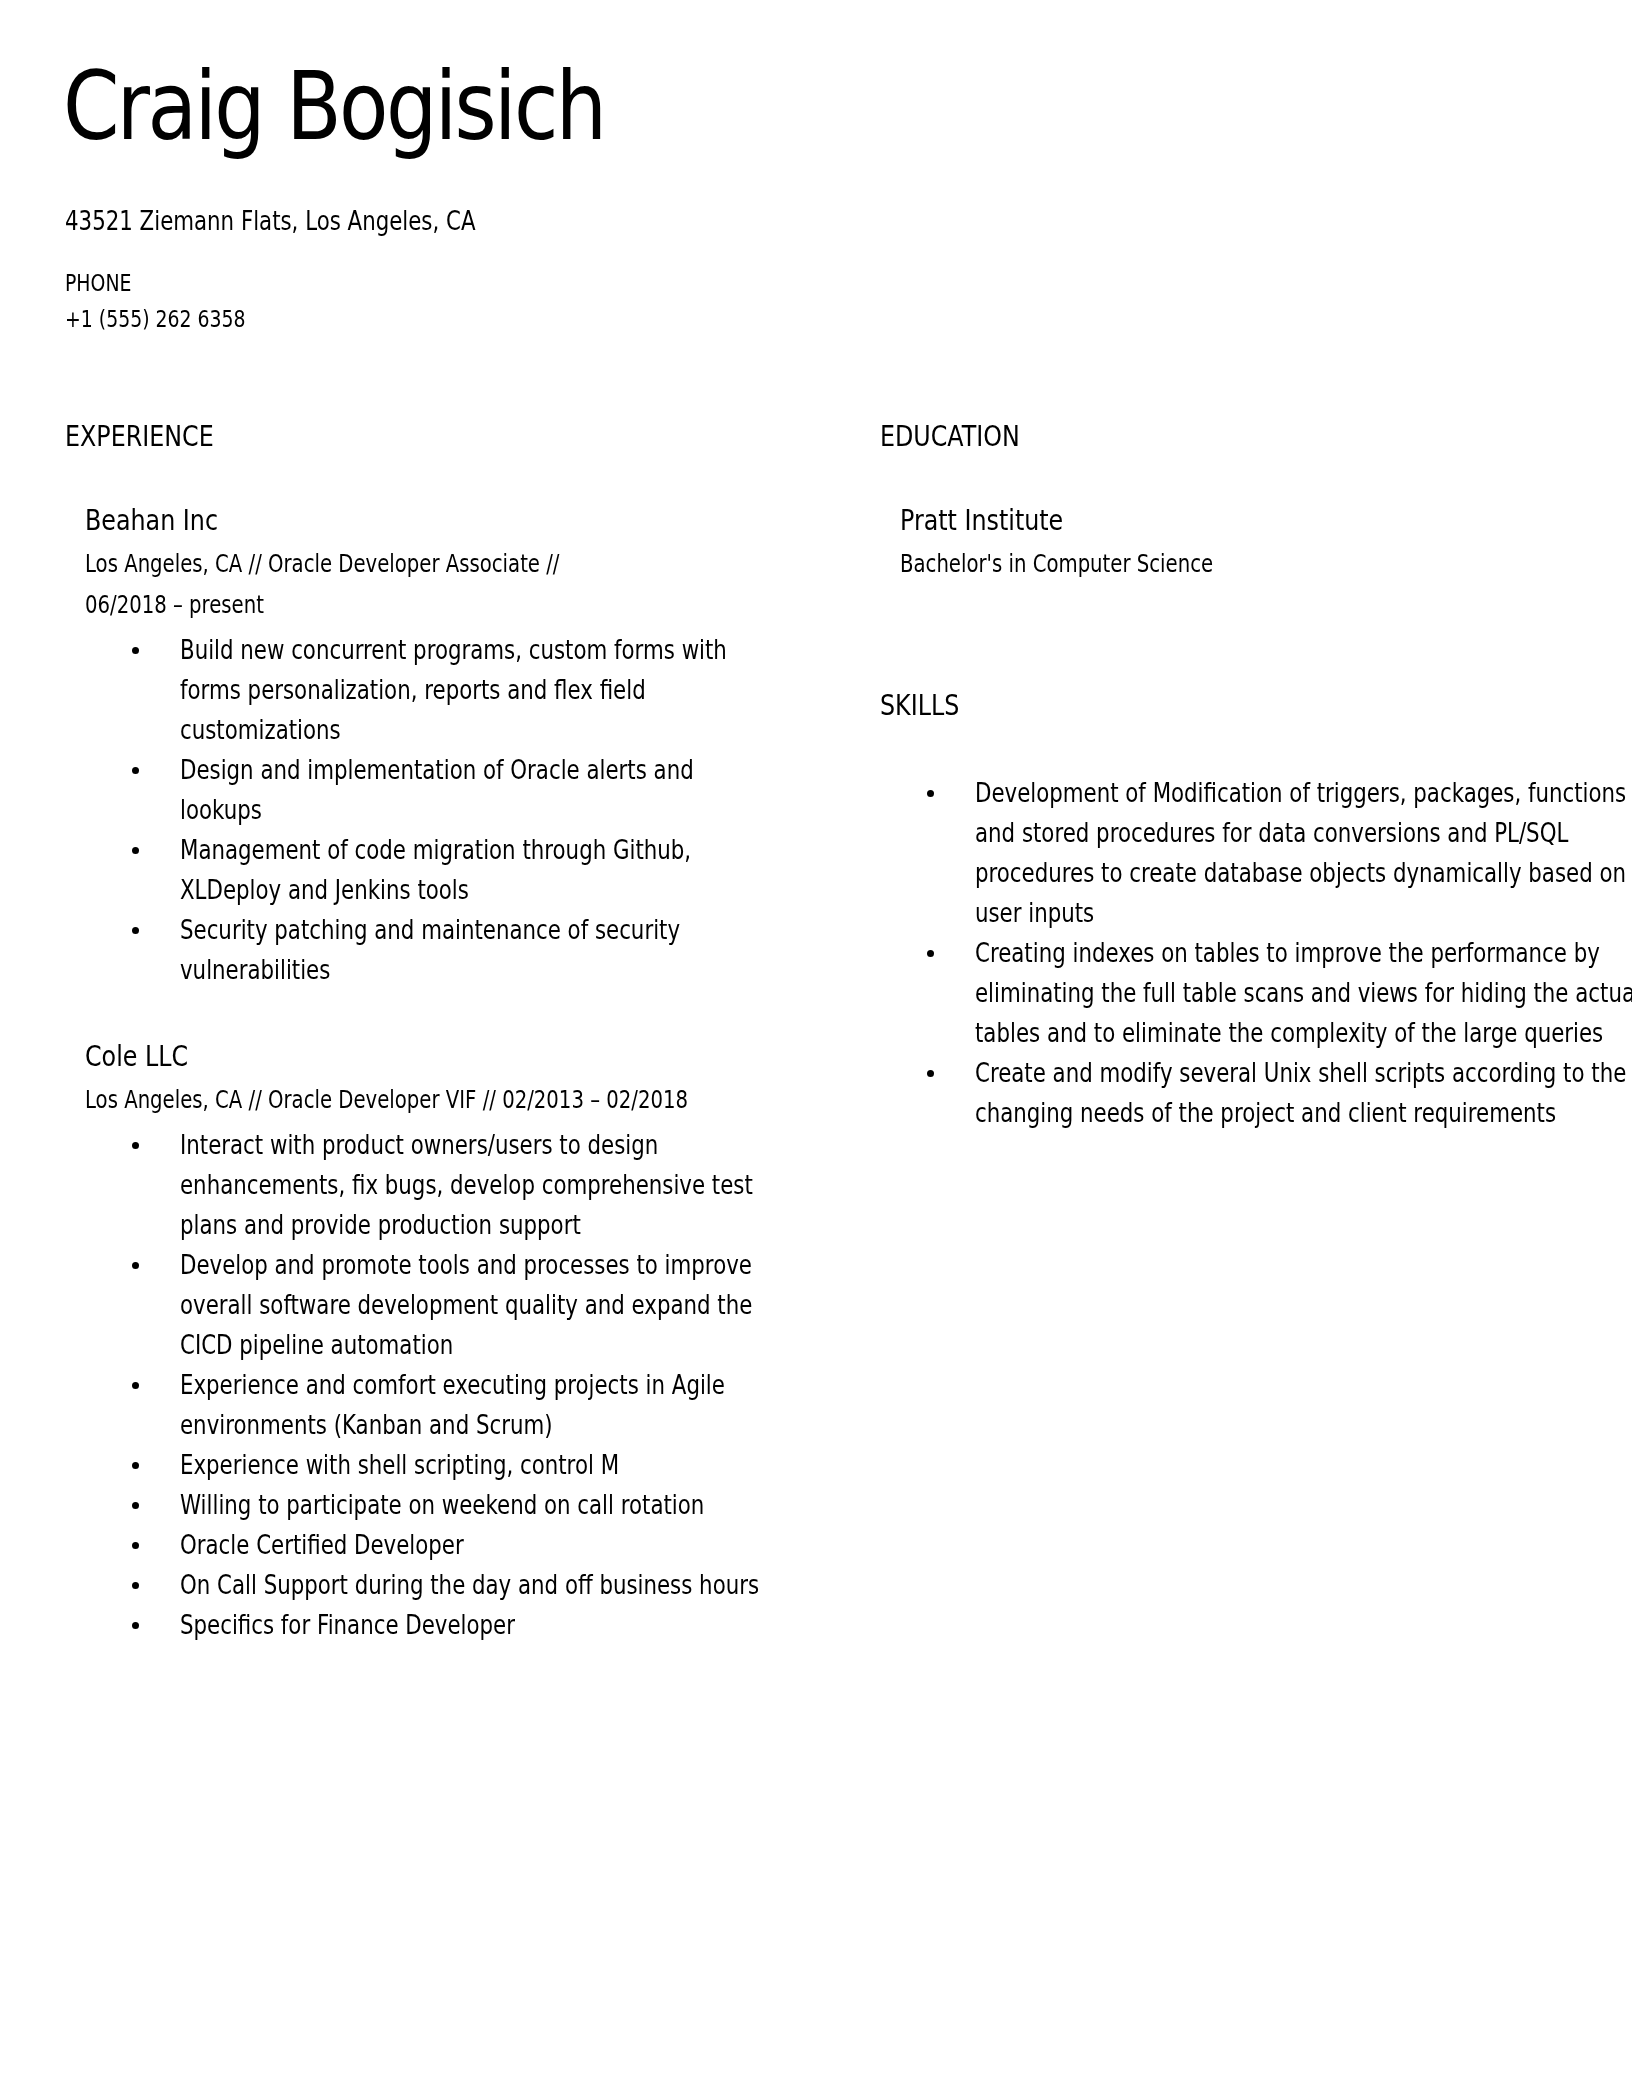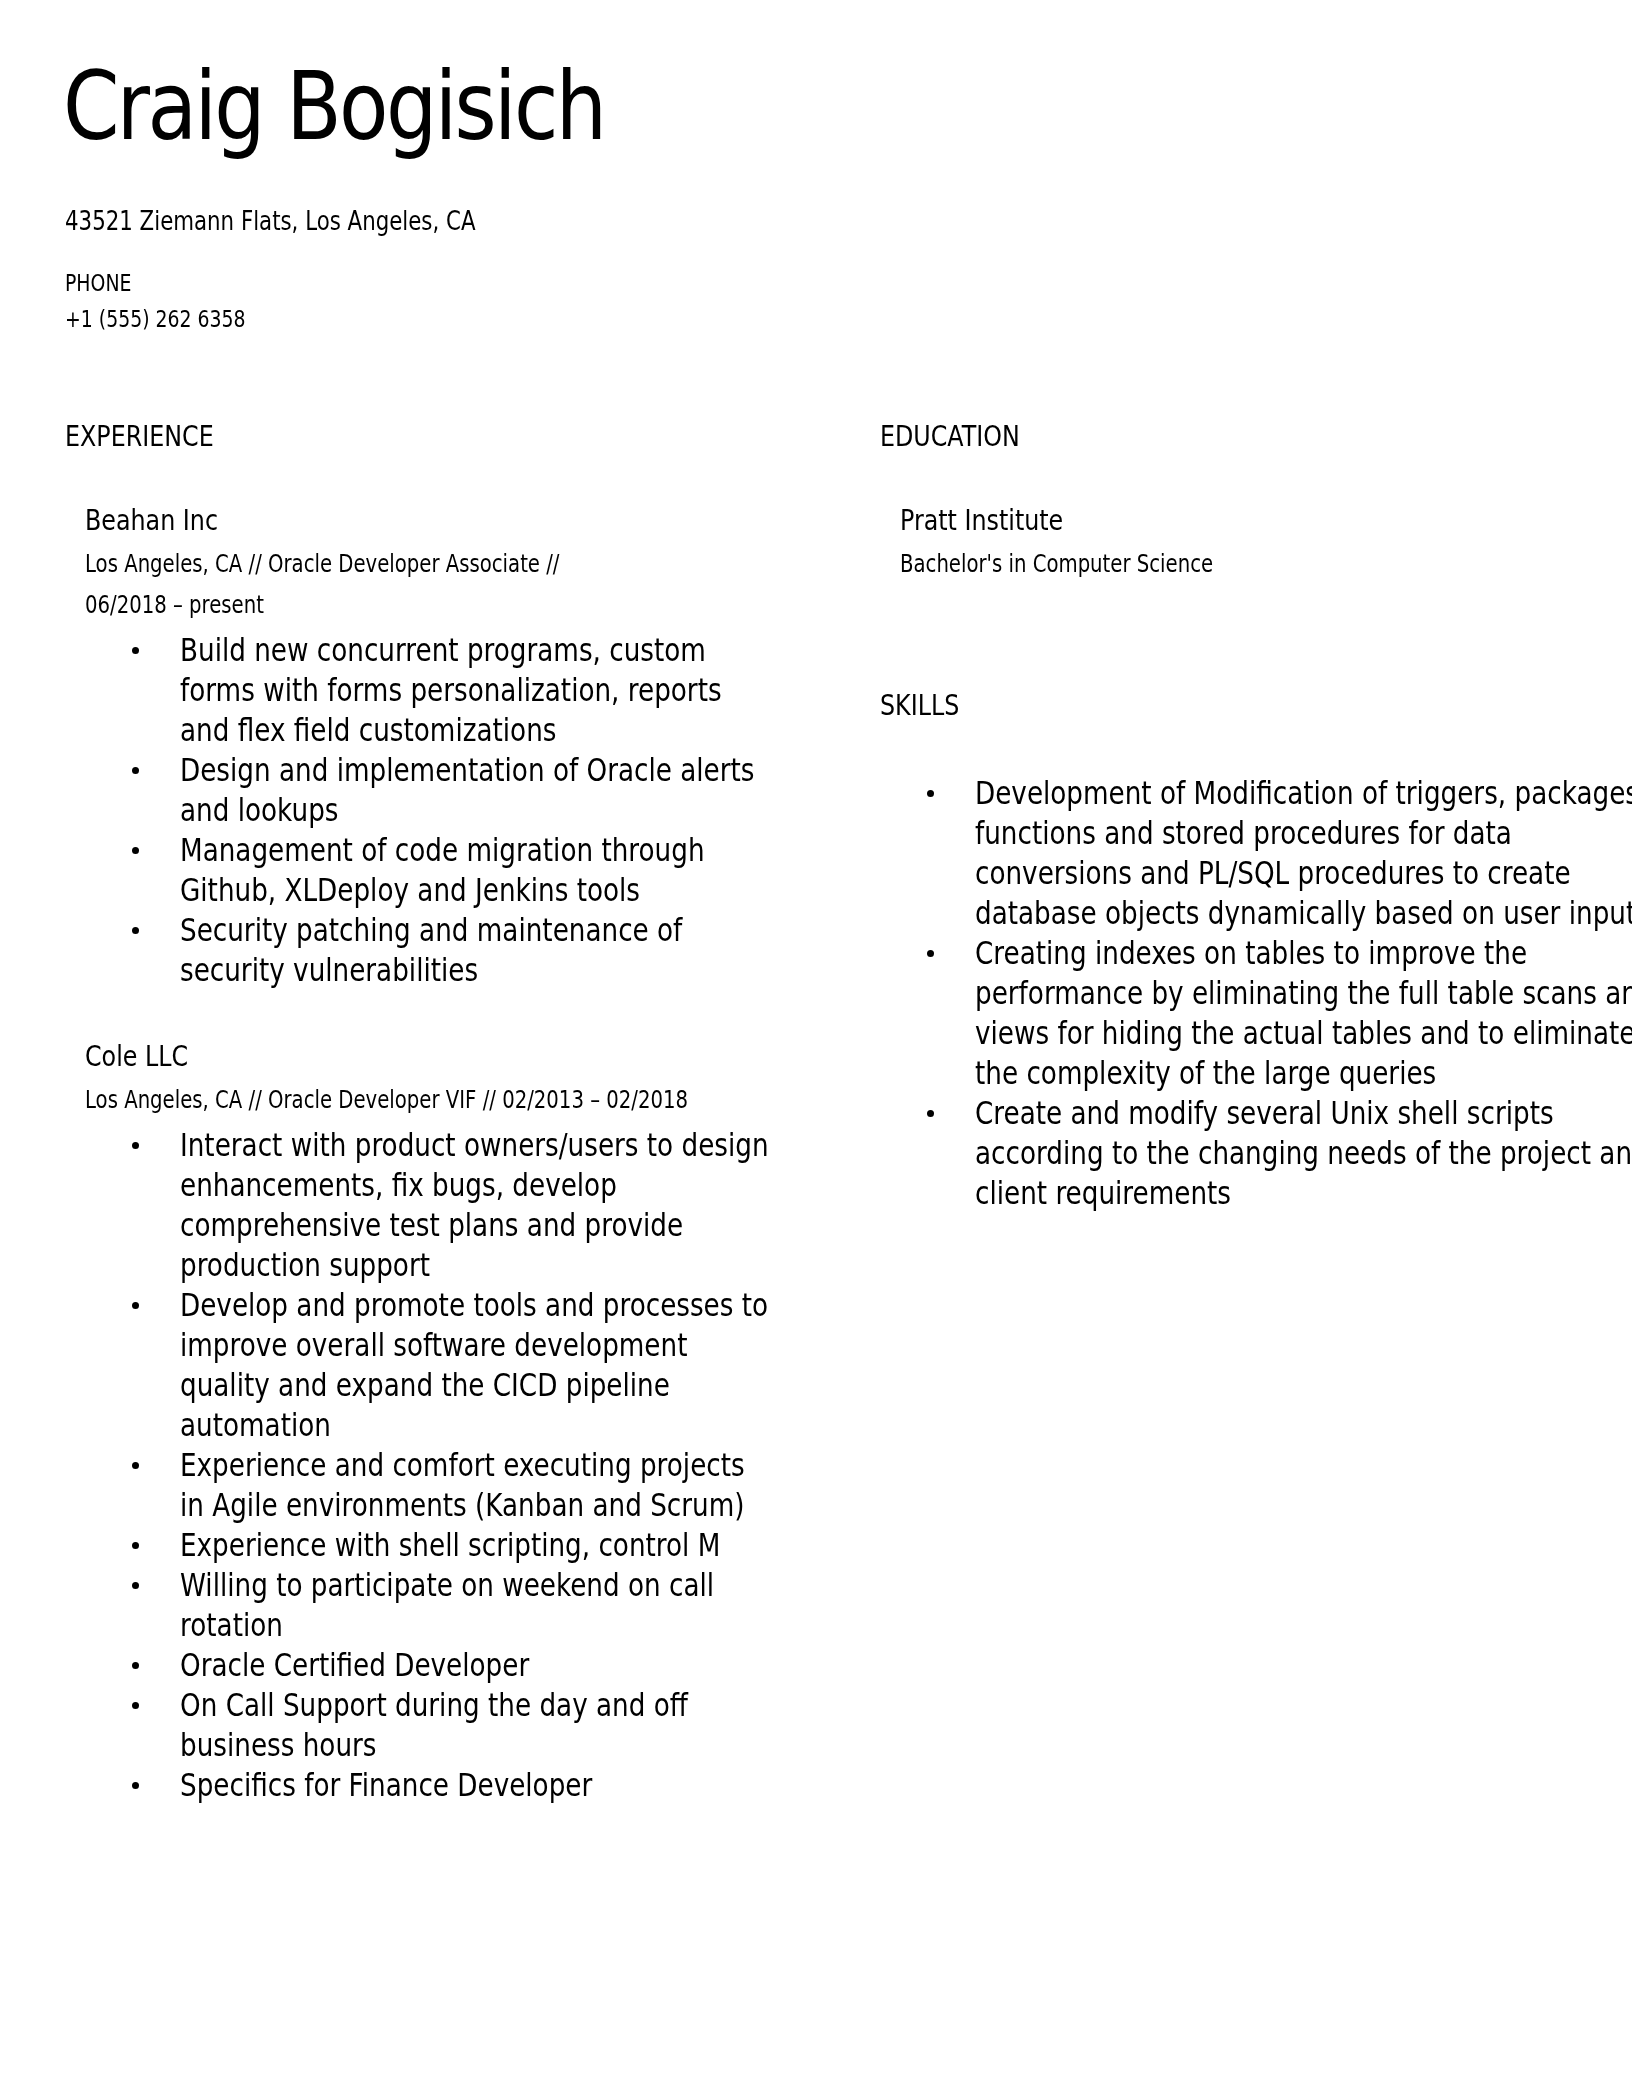--- a/index.html
+++ b/index.html
@@ -95,21 +95,21 @@
     margin-top: 6px;
   }
 
   ul.bullets {
     list-style: none;
     margin: 0;
     padding: 0;
   }
   ul.bullets li {
     position: relative;
-    font-size: 32px;
+    font-size: 26px;
     line-height: 40px;
   }
   ul.bullets li .dot {
     position: absolute;
     left: 0;
     top: 17px;
     width: 7px;
     height: 7px;
     border-radius: 50%;
     background: #000;

